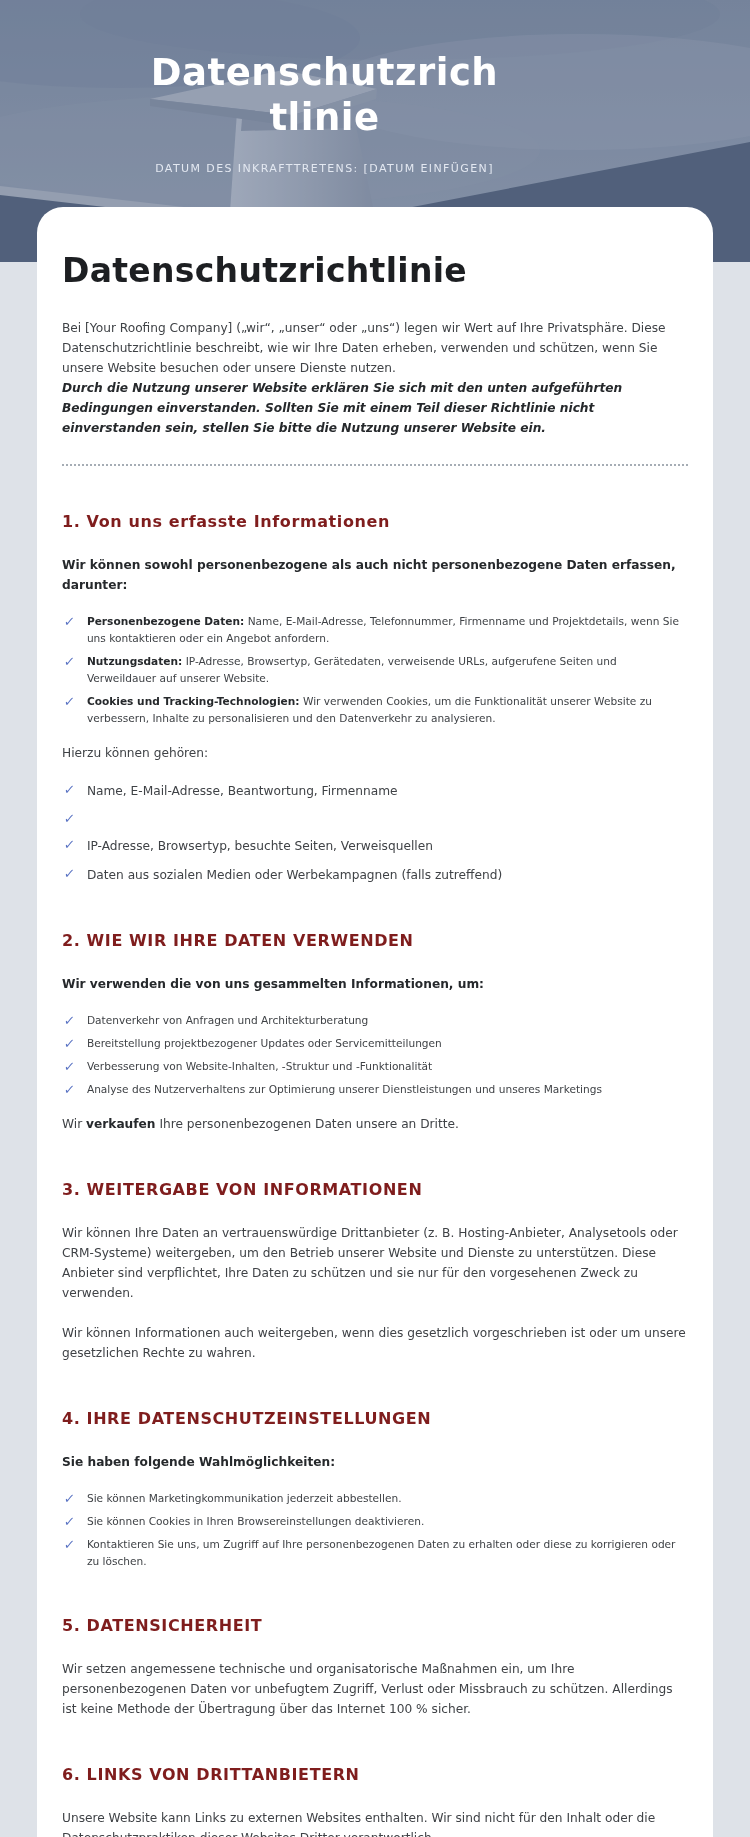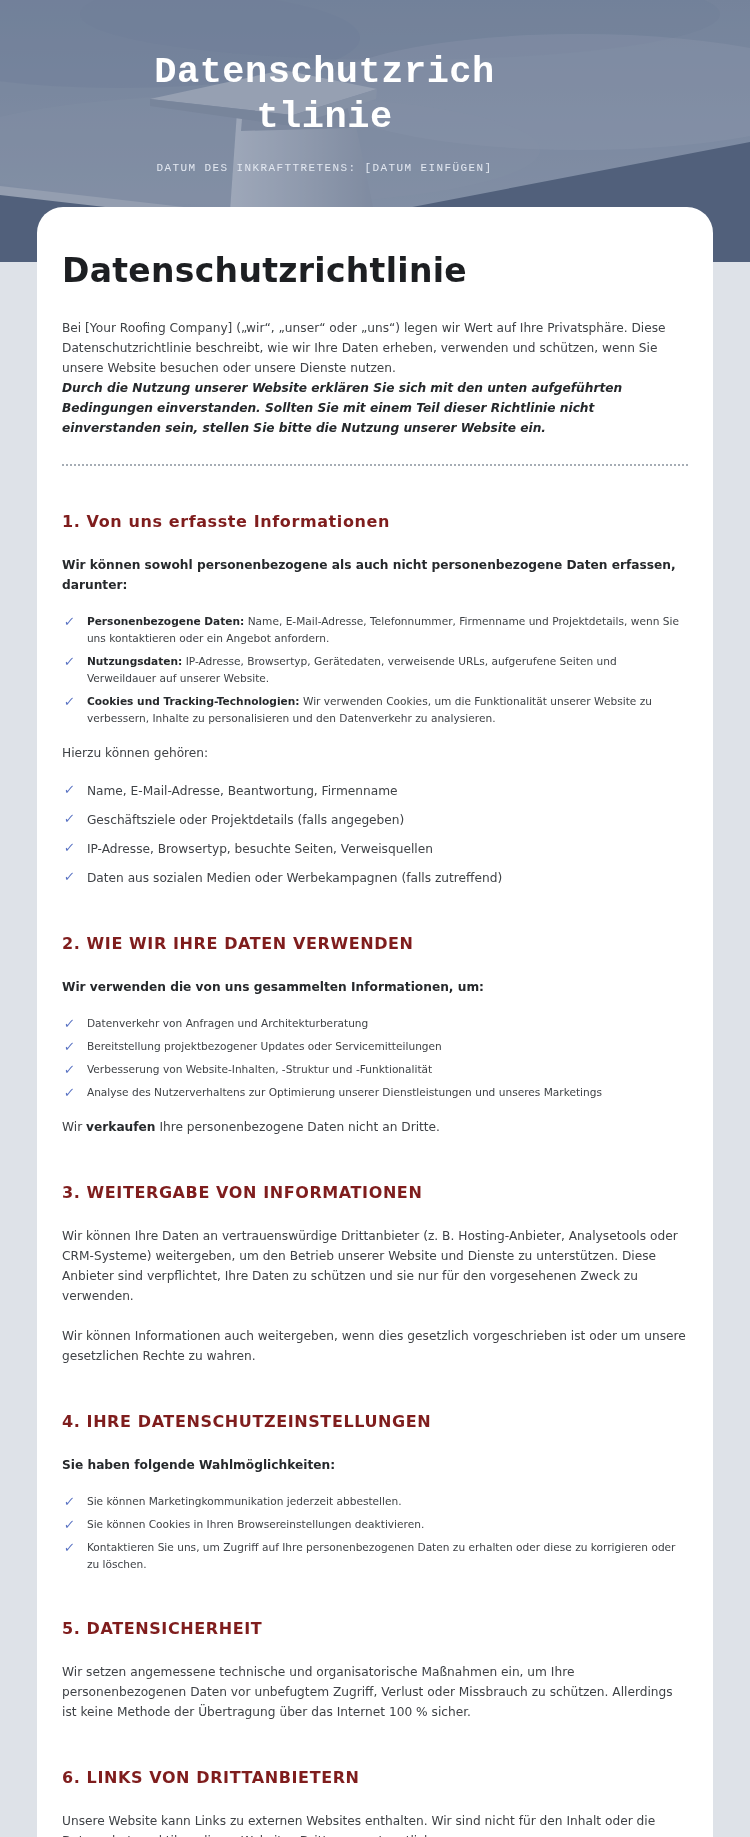--- a/index.html
+++ b/index.html
@@ -7,21 +7,21 @@
   html,body { background:#dee2e8; }
   body {
     width: 750px;
     font-family: "DejaVu Sans", "Liberation Sans", sans-serif;
     color:#3f4246;
     margin: 0 auto;
   }
   .page { width:750px; min-height:1837px; background:#dee2e8; overflow:hidden; }
 
   
-  .hero { position:relative; width:649px; height:262px;font-family:Liberation Mono, monospace; }
+  .hero { position:relative; width:649px; height:262px; }
   .hero svg { position:absolute; inset:0; display:block; }
   .hero-text {
     position:absolute; top:50px; left:0; right:0;
     text-align:center; z-index:1; color:#ffffff;
   }
   .hero-title {
     font-size:37px; font-weight:bold; line-height:45px; letter-spacing:.5px;
   }
   .hero-subtitle {
     margin-top:22px; font-size:11px; font-weight:500;
@@ -142,21 +142,20 @@
         </li>
       </ul>
       <p>Hierzu können gehören:</p>
       <ul class="check-list" style="margin-top:18px;">
         <li>
             <span class="check">✓</span>
             <span>Name, E-Mail-Adresse, Beantwortung, Firmenname</span>
           </li>
         <li>
             <span class="check">✓</span>
-            <span>Geschäftsziele oder Projektdetails (falls angegeben)</span>
           </li>
         <li>
             <span class="check">✓</span>
             <span>IP-Adresse, Browsertyp, besuchte Seiten, Verweisquellen</span>
           </li>
         <li>
             <span class="check">✓</span>
             <span>Daten aus sozialen Medien oder Werbekampagnen (falls zutreffend)</span>
           </li>
       </ul>
@@ -176,21 +175,21 @@
           </li>
         <li>
             <span class="check">✓</span>
             <span>Verbesserung von Website-Inhalten, -Struktur und -Funktionalität</span>
           </li>
         <li>
             <span class="check">✓</span>
             <span>Analyse des Nutzerverhaltens zur Optimierung unserer Dienstleistungen und unseres Marketings</span>
           </li>
       </ul>
-      <p><span>Wir </span><span class="inline-bold">verkaufen</span><span> Ihre personenbezogene Daten nicht an Dritte.</span></p>
+      <p><span>Wir </span><span class="inline-bold">verkaufen</span><span> Ihre personenbezogenen Daten unsere an Dritte.</span></p>
     </section>
 
     <section class="section">
       <h2 class="section-heading">3. WEITERGABE VON INFORMATIONEN</h2>
       <p>Wir können Ihre Daten an vertrauenswürdige Drittanbieter (z. B. Hosting-Anbieter, Analysetools oder CRM-Systeme) weitergeben, um den Betrieb unserer Website und Dienste zu unterstützen. Diese Anbieter sind verpflichtet, Ihre Daten zu schützen und sie nur für den vorgesehenen Zweck zu verwenden.</p>
       <p>Wir können Informationen auch weitergeben, wenn dies gesetzlich vorgeschrieben ist oder um unsere gesetzlichen Rechte zu wahren.</p>
     </section>
 
     <section class="section">
       <h2 class="section-heading">4. IHRE DATENSCHUTZEINSTELLUNGEN</h2>

